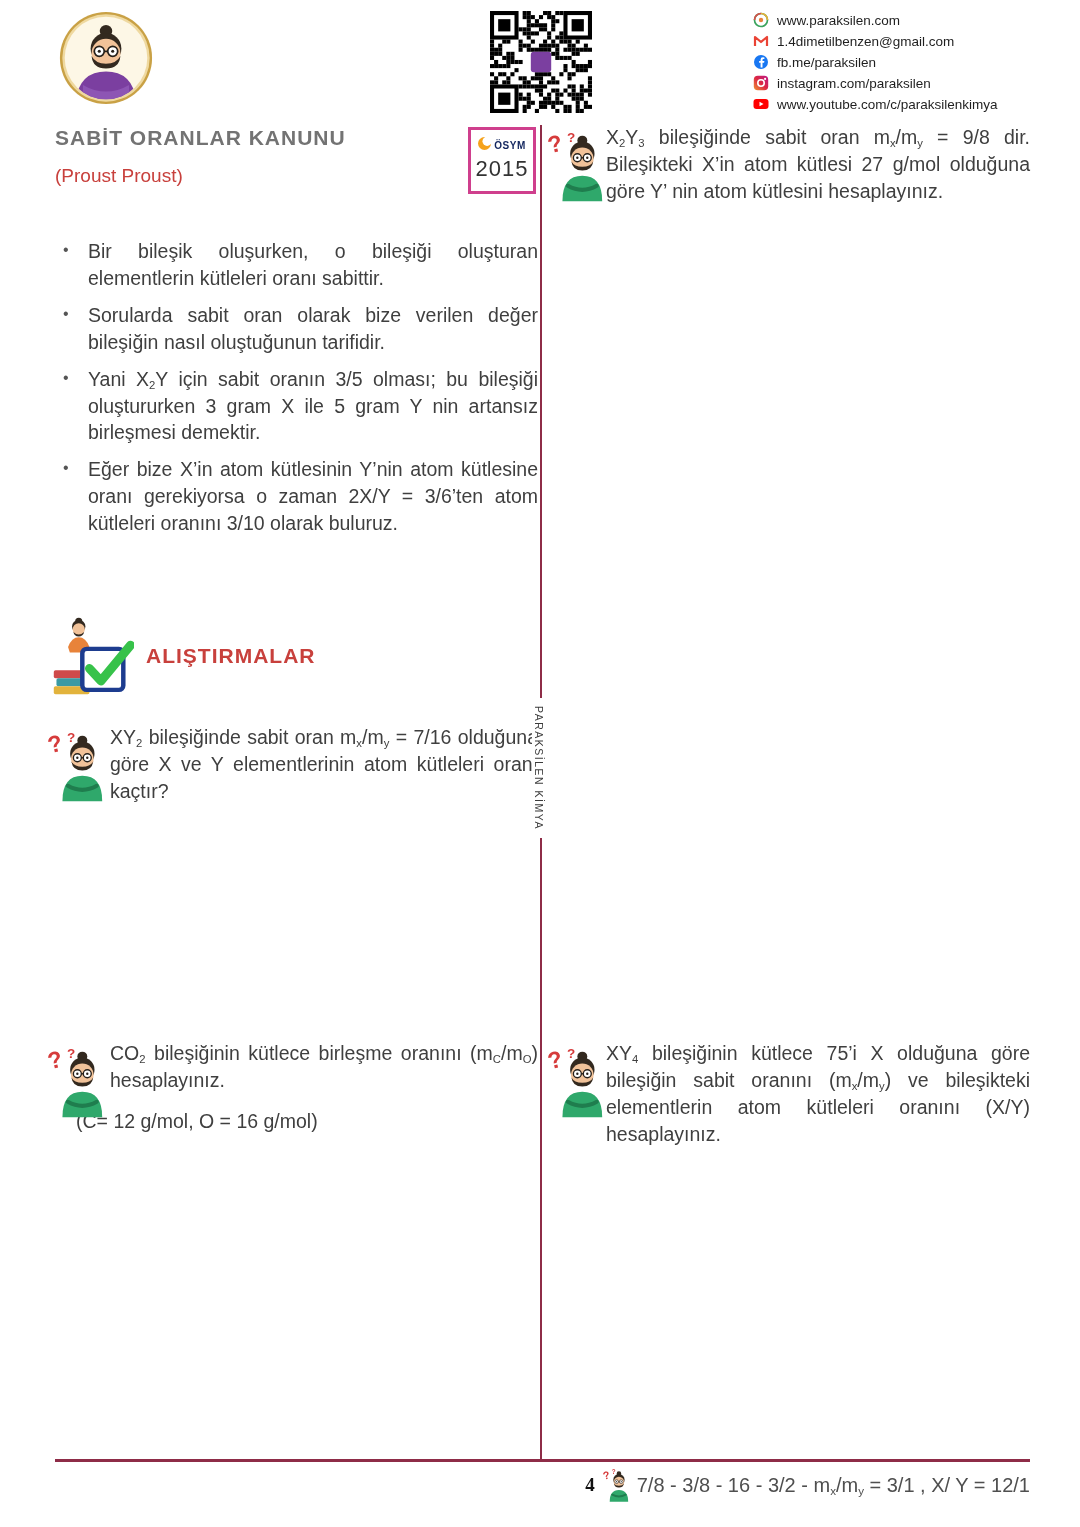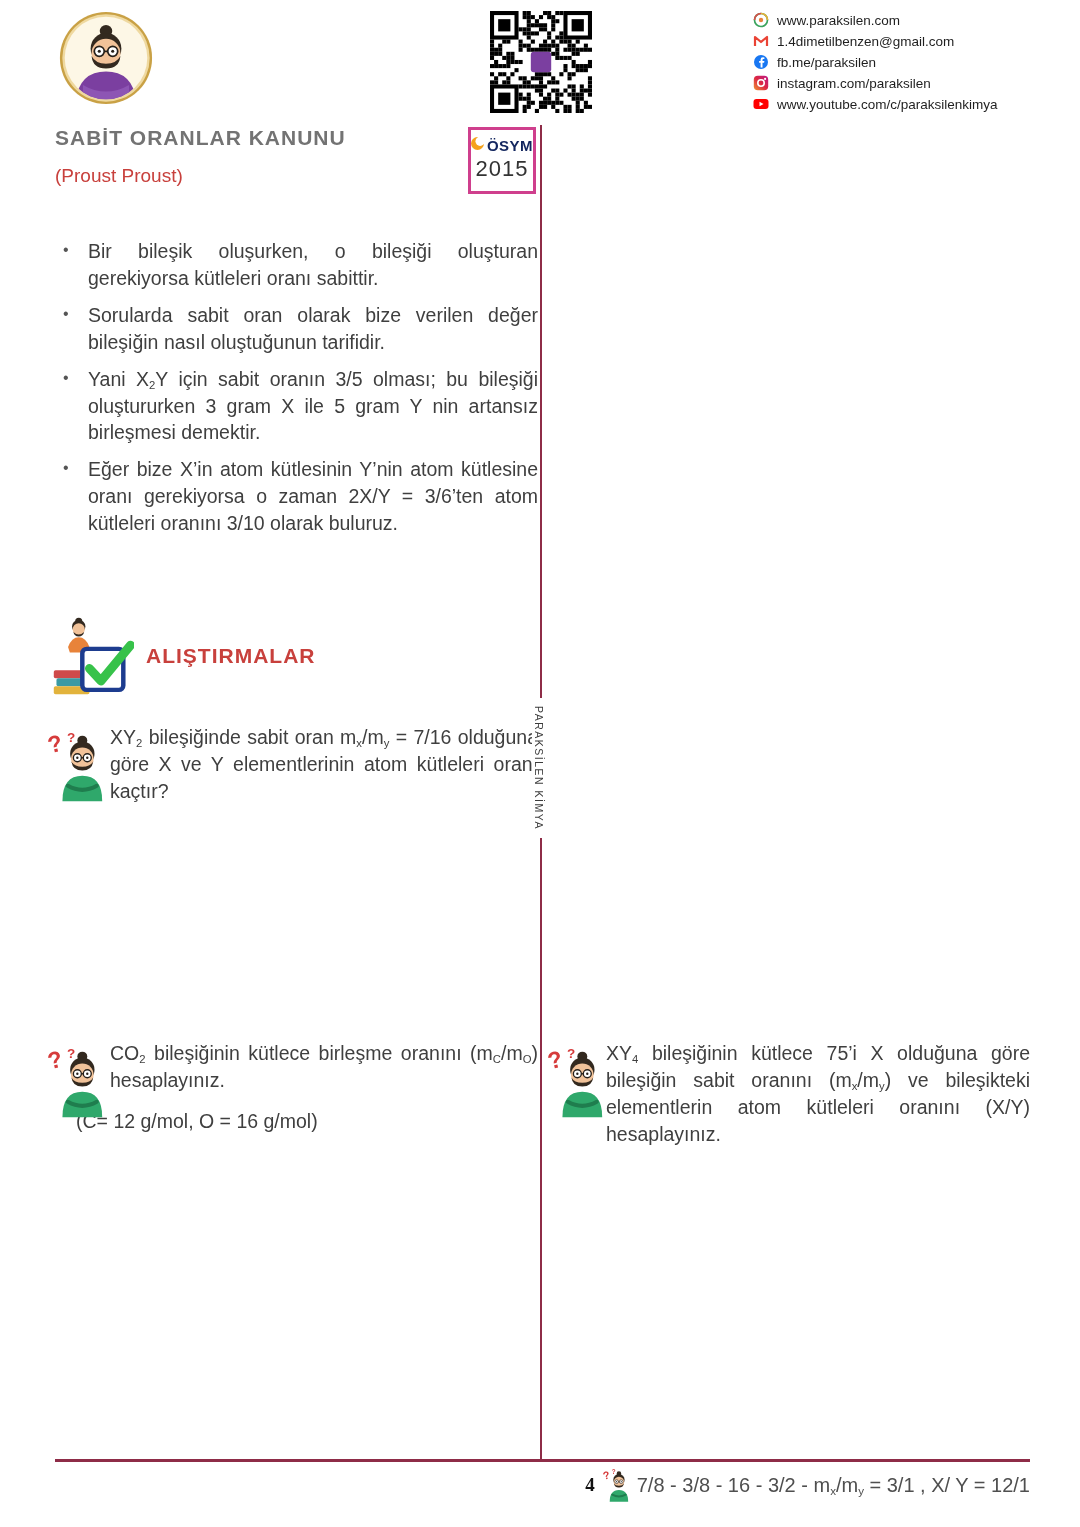--- a/index.html
+++ b/index.html
@@ -18,21 +18,21 @@
   .cicon { width:16px; height:16px; display:inline-flex; flex:0 0 16px; }
   .cicon svg { width:16px; height:16px; display:block; }
 
   
   .title-block { position:absolute; left:55px; top:126px; width:400px; }
   .title-block h1 { font-size:21px; font-weight:600; letter-spacing:1px; color:#737373; }
   .title-block .subtitle { margin-top:15px; font-size:19px; color:#c8403c; }
 
   .osym-badge { position:absolute; left:468px; top:127px; width:68px; height:67px; background:#fff; border:3px solid #cf3f8d; }
   .osym-top { display:flex; align-items:center; justify-content:center; gap:3px; padding-top:6px; }
-  .osym-org { font-size:15px; font-weight:bold; color:#12255e; letter-spacing:0.5px; }
+  .osym-org { font-size:10px; font-weight:bold; color:#12255e; letter-spacing:0.5px; }
   .osym-year { text-align:center; font-size:22px; color:#333; margin-top:2px; letter-spacing:1px; }
 
   
   .bullets { position:absolute; left:55px; top:238px; width:483px; list-style:none; }
   .bullets li { position:relative; padding-left:33px; margin-bottom:10px; font-size:19.5px; line-height:1.38; text-align:justify; color:#3f3f3f; }
   .bullets li::before { content:"•"; position:absolute; left:8px; top:1px; font-size:16px; color:#555; }
 
   
   .exercises { position:absolute; left:52px; top:608px; height:95px; display:flex; align-items:center; gap:12px; }
   .ex-icon svg { width:82px; height:86px; display:block; }
@@ -422,21 +422,21 @@
             <circle cx="7" cy="7" r="7" fill="#f5a21b"></circle>
             <circle cx="9.8" cy="4.6" r="5" fill="#fff"></circle>
           </svg>
       </span>
       <span class="osym-org">ÖSYM</span>
     </div>
     <div class="osym-year">2015</div>
   </div>
 
   <ul class="bullets">
-    <li>Bir bileşik oluşurken, o bileşiği oluşturan gerekiyorsa kütleleri oranı sabittir.</li>
+    <li>Bir bileşik oluşurken, o bileşiği oluşturan elementlerin kütleleri oranı sabittir.</li>
     <li>Sorularda sabit oran olarak bize verilen değer bileşiğin nasıl oluştuğunun tarifidir.</li>
     <li>Yani X<sub>2</sub>Y için sabit oranın 3/5 olması; bu bileşiği oluştururken 3 gram X ile 5 gram Y nin artansız birleşmesi demektir.</li>
     <li>Eğer bize X’in atom kütlesinin Y’nin atom kütlesine oranı gerekiyorsa o zaman 2X/Y = 3/6’ten atom kütleleri oranını 3/10 olarak buluruz.</li>
   </ul>
 
   <div class="exercises">
     <span class="ex-icon">
       <svg viewBox="0 0 92 92">
         <circle cx="30" cy="7" r="4" fill="#33291f"></circle>
         <circle cx="30" cy="13" r="7.5" fill="#33291f"></circle>
@@ -465,20 +465,28 @@
   <div class="question q-l2">
     <span class="q-icon">
       <svg viewBox="0 0 62 80">
           <use href="#qchar"></use>
         </svg>
     </span>
     <p class="q-text">CO<sub>2</sub> bileşiğinin kütlece birleşme oranını (m<sub>C</sub>/m<sub>O</sub>) hesaplayınız.</p>
     <p class="q-note">(C= 12 g/mol, O = 16 g/mol)</p>
   </div>
 
+  <div class="question q-r1">
+    <span class="q-icon">
+      <svg viewBox="0 0 62 80">
+          <use href="#qchar"></use>
+        </svg>
+    </span>
+    <p class="q-text">X<sub>2</sub>Y<sub>3</sub> bileşiğinde sabit oran m<sub>x</sub>/m<sub>y</sub> = 9/8 dir. Bileşikteki X’in atom kütlesi 27 g/mol olduğuna göre Y’ nin atom kütlesini hesaplayınız.</p>
+  </div>
 
 
   <div class="question q-r3">
     <span class="q-icon">
       <svg viewBox="0 0 62 80">
           <use href="#qchar"></use>
         </svg>
     </span>
     <p class="q-text">XY<sub>4</sub> bileşiğinin kütlece 75’i X olduğuna göre bileşiğin sabit oranını (m<sub>x</sub>/m<sub>y</sub>) ve bileşikteki elementlerin atom kütleleri oranını (X/Y) hesaplayınız.</p>
   </div>

